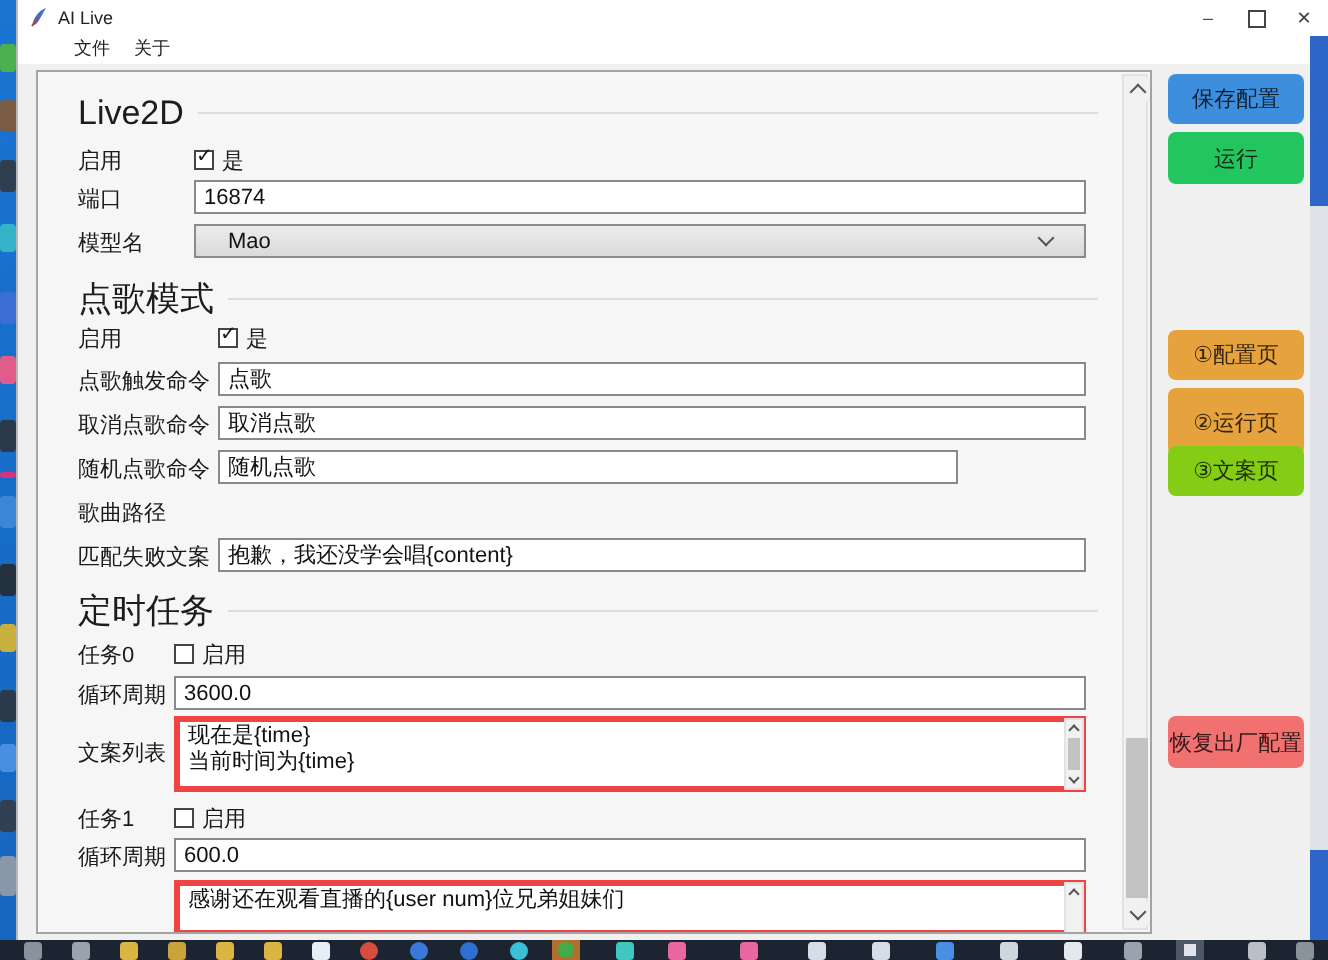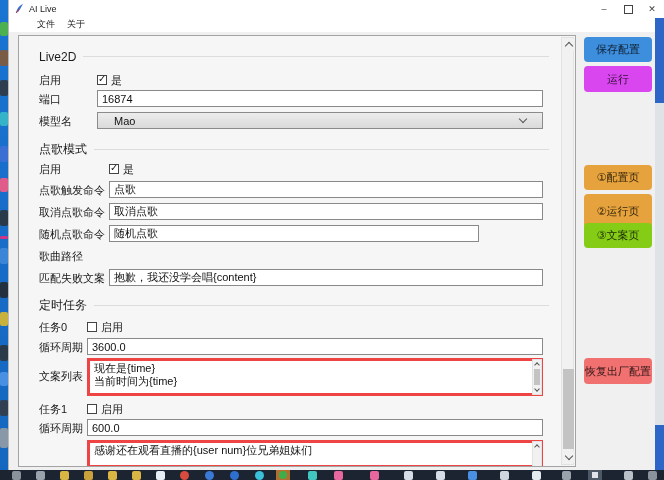--- a/index.html
+++ b/index.html
@@ -15,21 +15,21 @@
   .app-ico{width:9px;height:10px;margin-left:6px}
   .winbtn{position:absolute;top:2px;width:20px;height:14px;display:flex;align-items:center;
           justify-content:center;color:#444;font-size:9px;cursor:default}
   .menubar{position:absolute;left:0;top:18px;right:0;height:14px;background:#ffffff;
            display:flex;align-items:flex-start;gap:12px;padding-left:28px;font-size:9px;color:#222}
   .content{position:absolute;left:0;top:32px;right:0;bottom:0;background:#f0f0f0}
   
   .form{position:absolute;left:9px;top:3px;width:558px;height:432px;background:#f6f6f6;
         border:1px solid #a3a3a3;box-sizing:border-box;overflow:hidden}
   .ghead{position:absolute;left:20px;right:26px;height:13px;display:flex;align-items:center;
-         font-size:12px;color:#1c1c1c}
+         font-size:17px;color:#1c1c1c}
   .ghead .line{flex:1;height:1px;background:#dcdcdc;margin-left:7px}
   .frow{position:absolute;display:flex;align-items:center;font-size:11px;color:#1a1a1a;height:14px}
   .lbl{position:absolute;font-size:11px;color:#1a1a1a;height:14px;display:flex;align-items:center}
   .cb{width:10px;height:10px;border:1px solid #444;background:#fff;display:inline-block;
       position:relative;margin-right:4px;box-sizing:border-box}
   .cb.checked::after{content:"✓";position:absolute;left:0px;top:-3px;font-size:10px;color:#1a1a1a}
   .tin{position:absolute;box-sizing:border-box;background:#fff;border:1px solid #898989;
        font-size:11px;color:#111;padding:0 4px;display:flex;align-items:center;height:17px;
        overflow:hidden;white-space:nowrap}
   .tarea{position:absolute;box-sizing:border-box;background:#fff;border:3px solid #ef4444;
@@ -187,21 +187,21 @@
             <span class="chev chev-up"></span>
           </div>
         <div class="sb-thumb" style="left:1px;bottom:15px;width:11px;height:80px"></div>
         <div class="sb-btn" style="left:0;bottom:1px;width:13px;height:12px">
             <span class="chev"></span>
           </div>
       </div>
     </div>
 
     <div class="btn" style="top:5px;height:25px;background:#3e8ede">保存配置</div>
-    <div class="btn" style="top:34px;height:26px;background:#d946ef">运行</div>
+    <div class="btn" style="top:34px;height:26px;background:#22c55e">运行</div>
     <div class="btn" style="top:133px;height:25px;background:#e6a23c">①配置页</div>
     <div class="btn" style="top:162px;height:34px;background:#e6a23c">②运行页</div>
     <div class="btn" style="top:191px;height:25px;background:#84cc16">③文案页</div>
     <div class="btn" style="top:326px;height:26px;background:#f17070">恢复出厂配置</div>
   </div>
 </div>
 
 <div class="taskbar">
   <div class="tb-ico" style="left:12px;background:#8a929c"></div>
   <div class="tb-ico" style="left:36px;background:#9aa2ac"></div>

